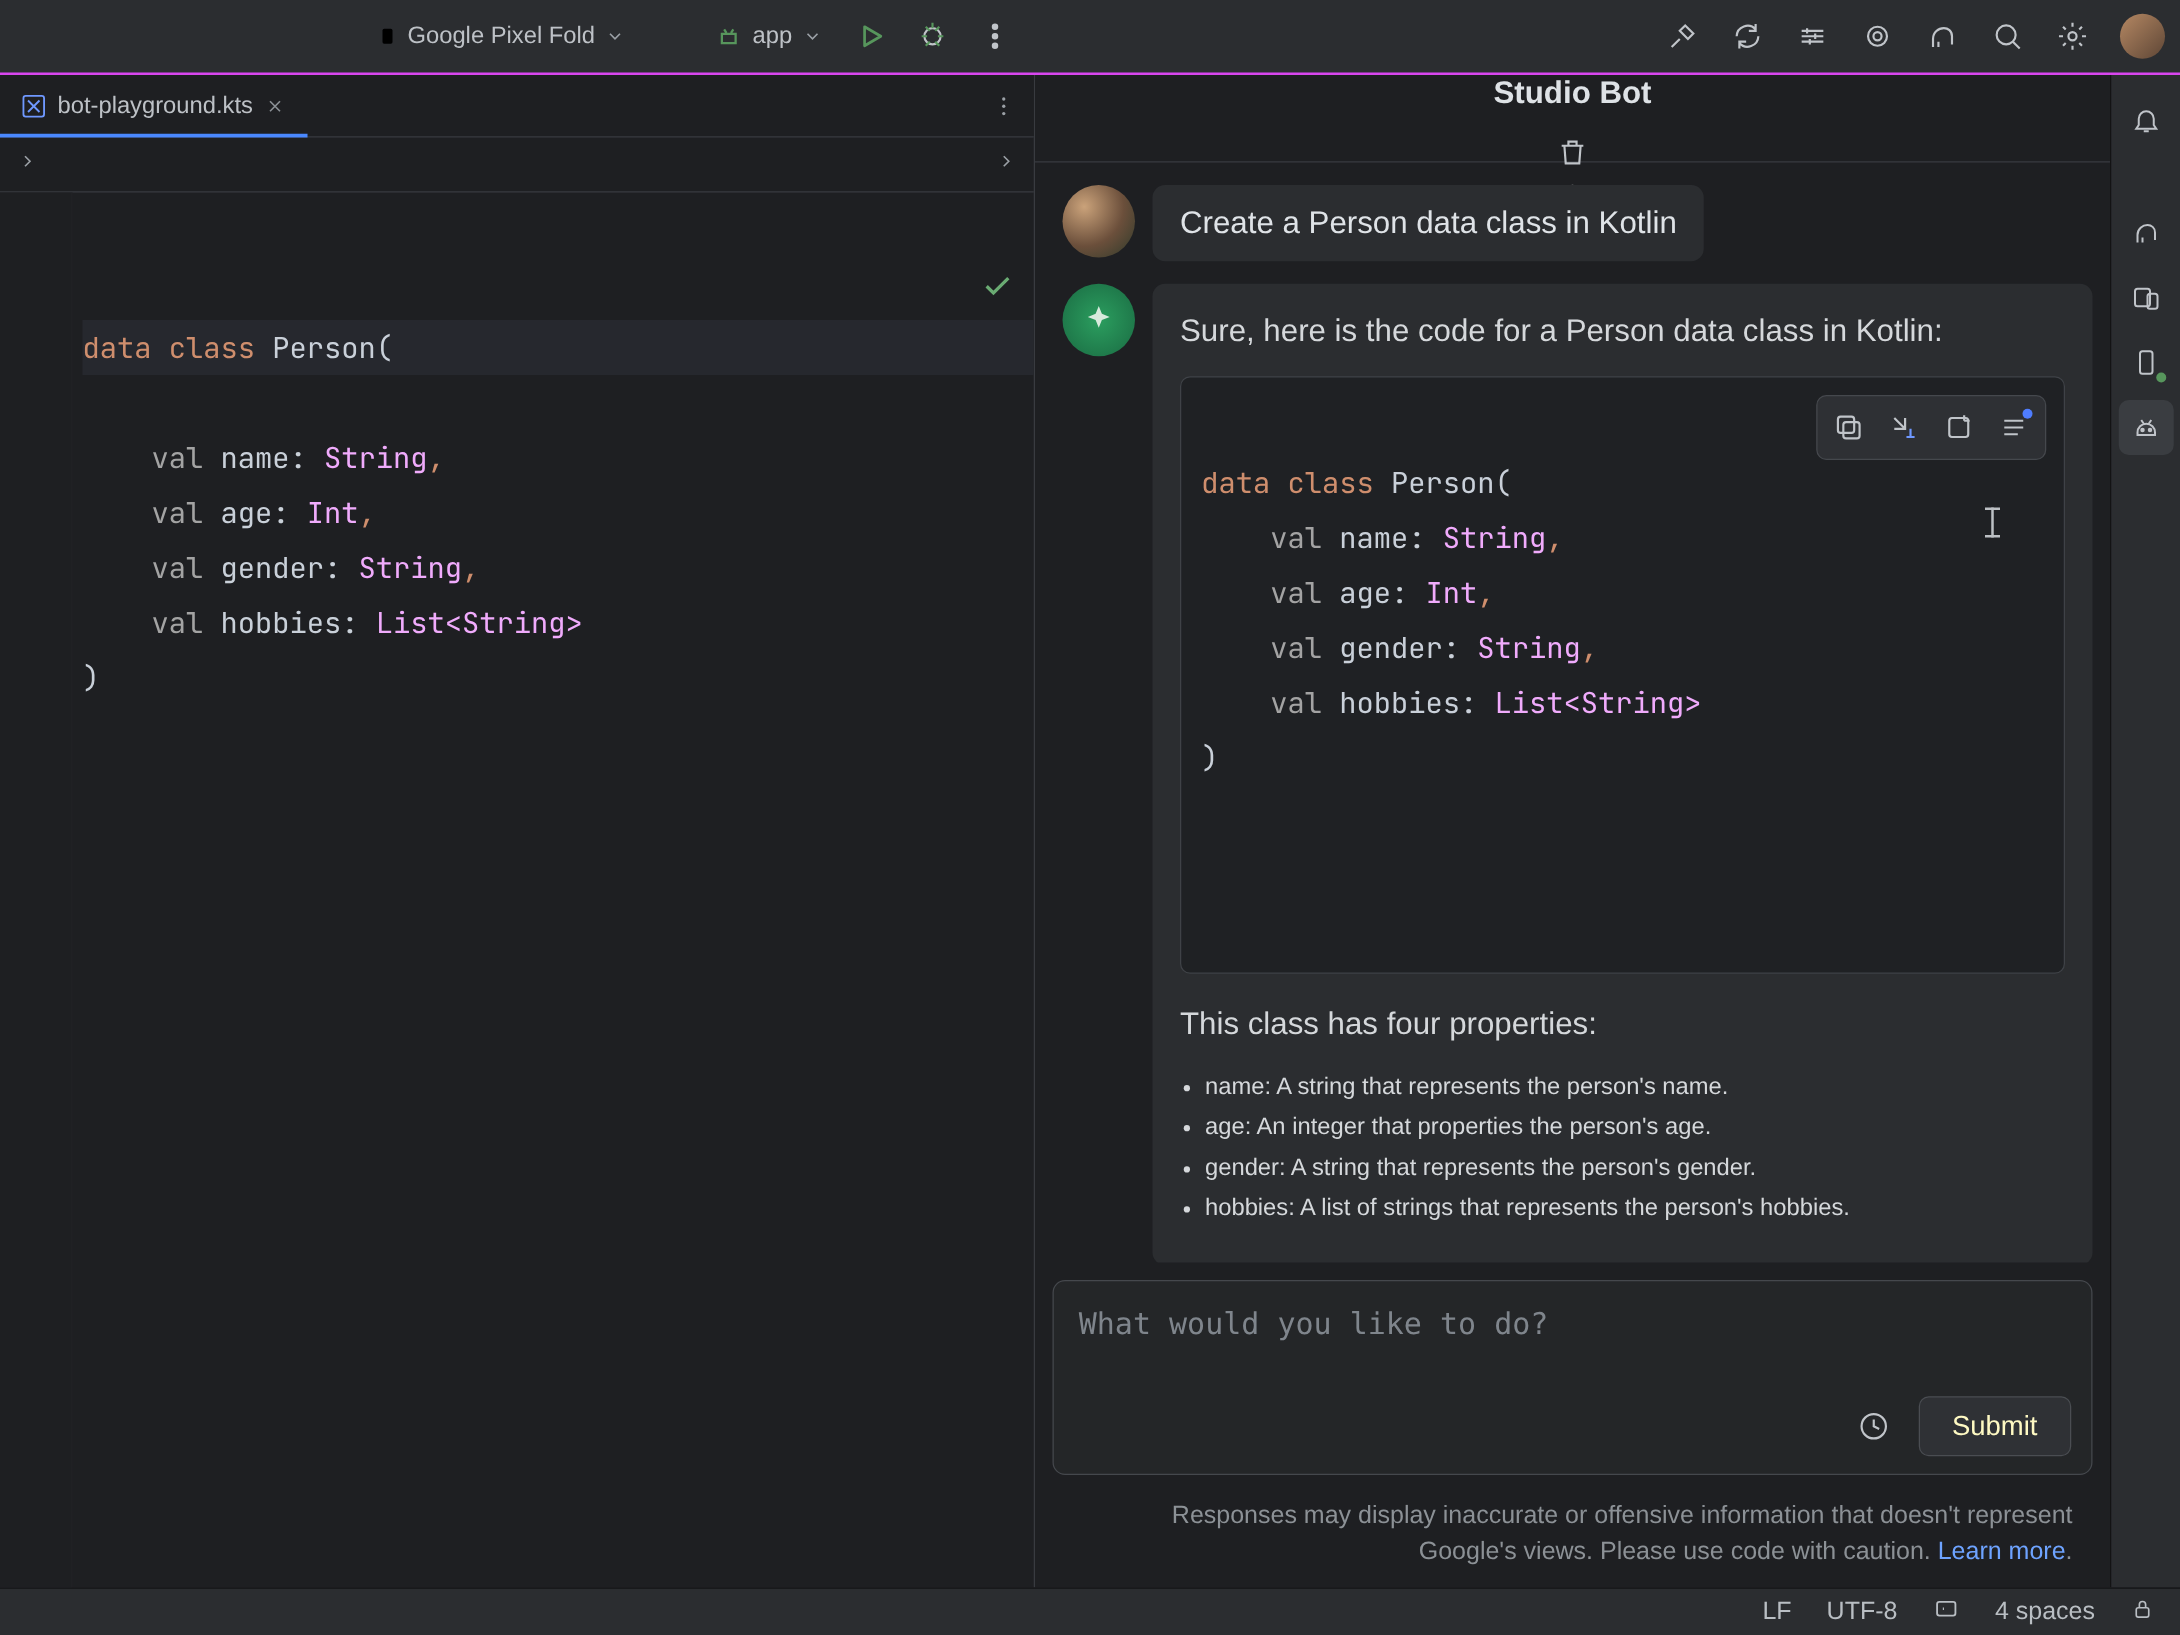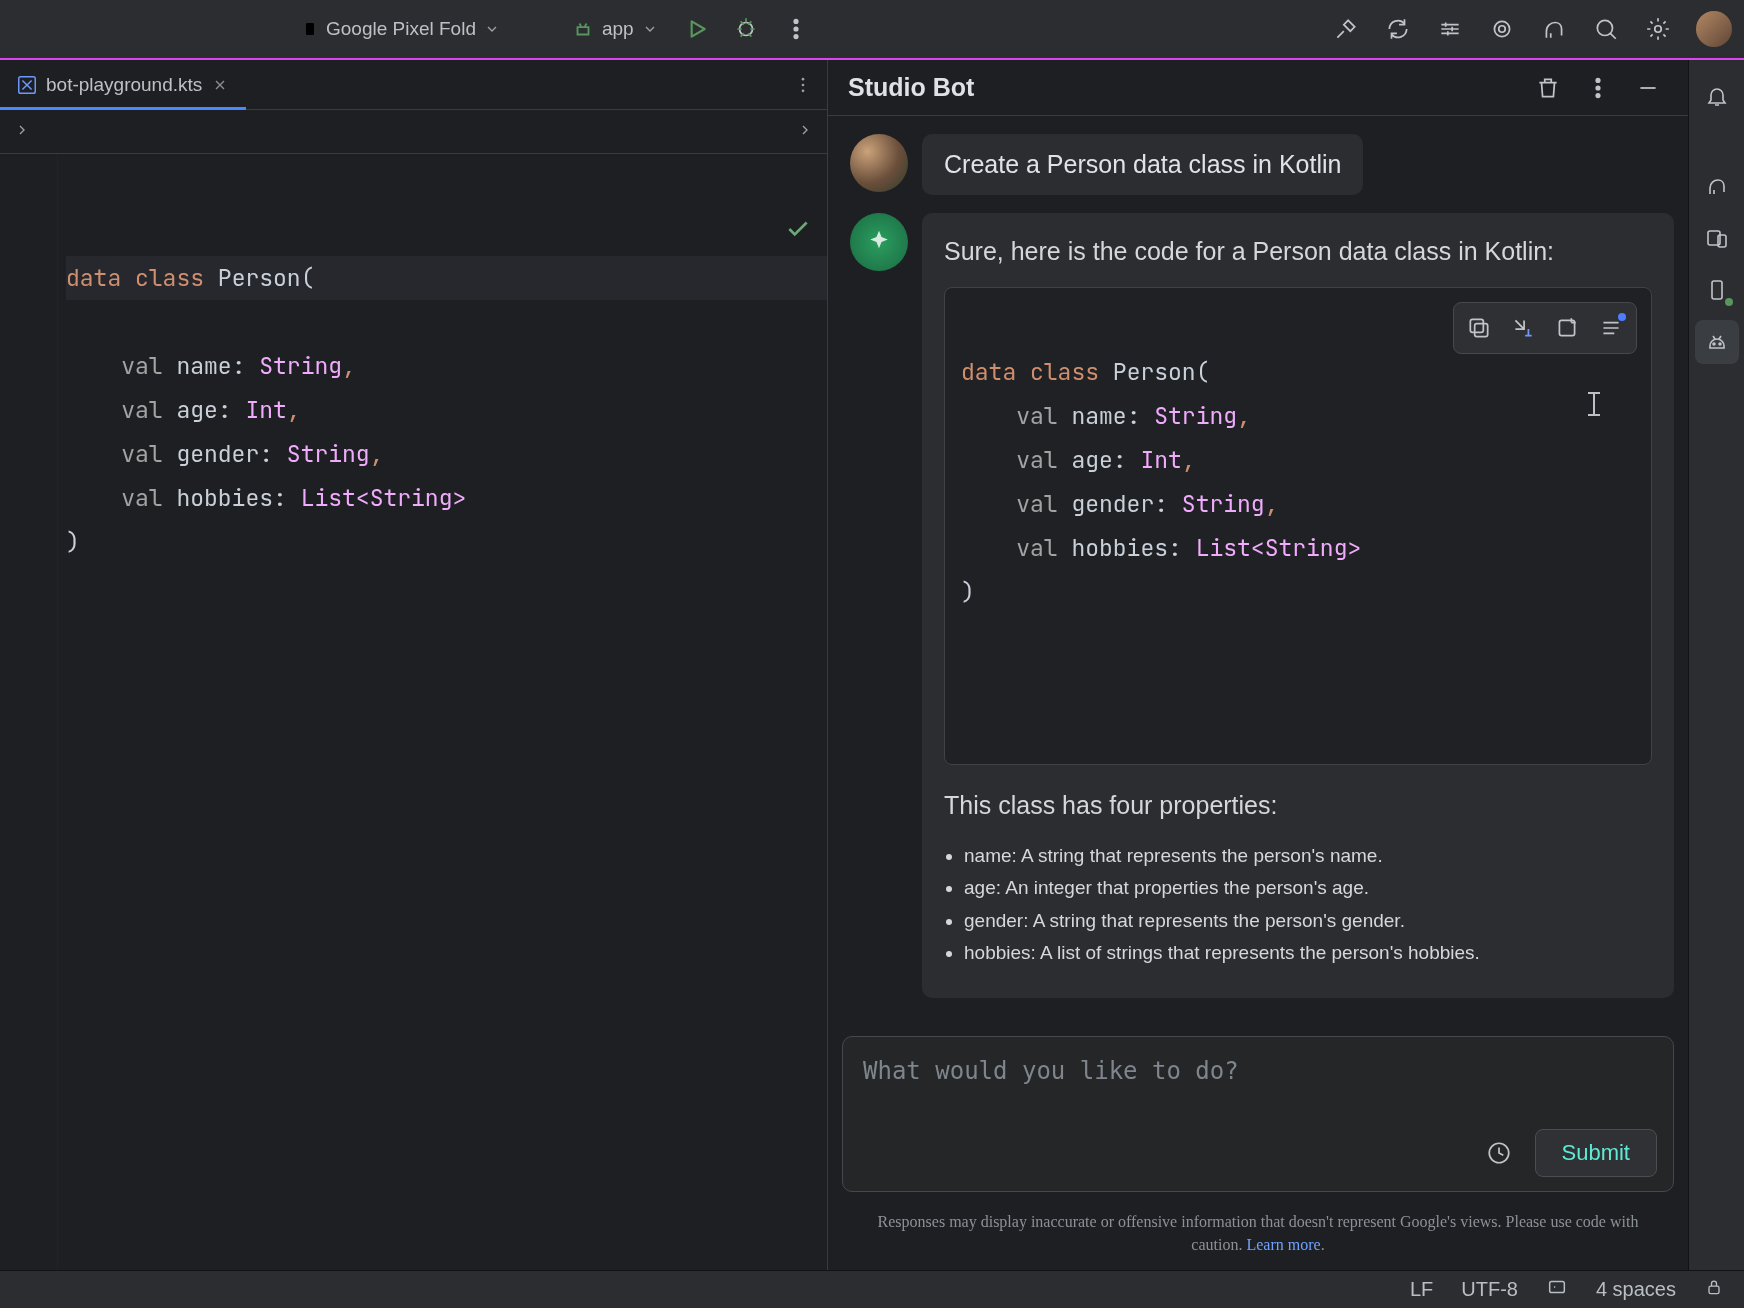--- a/index.html
+++ b/index.html
@@ -55,21 +55,21 @@
   .kw-class { color: #cf8e6d; }
   .kw-val { color: #a3a3a3; }
   .id { color: #c9d0d9; }
   .typec { color: #f0abfc; }
   .punct { color: #cf8e6d; }
   .paren { color: #c9d0d9; }
   .ok-badge { position: absolute; top: 14px; right: 16px; color: #6aab73; }
 
   
   .col-bot { flex: 1; display: flex; flex-direction: column; background: var(--bg); min-width: 0; }
-  .bot-header { height: 56px; display: flex; align-items: center; padding: 0 20px; gap: 10px; border-bottom: 1px solid var(--border); }
+  .bot-header { height: 70px; display: flex; align-items: center; padding: 0 20px; gap: 10px; border-bottom: 1px solid var(--border); flex-direction: column; }
   .bot-title { font-size: 25px; font-weight: 600; color: #dee2e6; }
   .bot-header .sp { flex: 1; }
   .bot-header .icon-btn { width: 40px; height: 40px; }
 
   .bot-scroll { flex: 1; overflow: hidden; padding: 18px 14px 0 14px; }
 
   .msg-row { display: flex; gap: 14px; margin-bottom: 18px; padding-left: 8px; }
   .msg-avatar { width: 58px; height: 58px; border-radius: 50%; flex: 0 0 58px; }
   .user-av { background: radial-gradient(circle at 30% 30%, #caa27a 0%, #6b4f3b 55%, #2d3a2a 100%); }
   .bot-av { background: radial-gradient(circle at 50% 50%, #2b9e5f 0%, #1a6a42 100%); display:flex; align-items:center; justify-content:center; }
@@ -90,23 +90,23 @@
 
   .bullets { margin: 0 0 0 20px; padding: 0; list-style: disc; font-size: 19px; line-height: 1.5; }
   .bullets li { margin-bottom: 4px; }
   .b-key { font-weight: 400; }
 
   
   .input-wrap { margin: 14px; border: 1px solid #45484d; border-radius: 10px; background: #242628; display: flex; flex-direction: column; }
   .chat-input { width: 100%; min-height: 70px; padding: 20px 20px 6px 20px; background: transparent; border: none; outline: none; color: #d0d4d8; font-size: 24px; resize: none; }
   .chat-input::placeholder { color: #7f858c; }
   .input-actions { display:flex; align-items: center; justify-content: flex-end; gap: 14px; padding: 10px 16px 14px 16px; }
-  .submit-btn { border: 1px solid #4a4d52; background: #2f3135; color: #5eead4; padding: 10px 26px; border-radius: 8px; font-size: 22px; }
-
-  .disclaimer { color: #8c9196; font-size: 16px; line-height: 1.45; padding: 4px 30px 14px 30px; text-align: center; font-family: Liberation Serif, serif; }
+  .submit-btn { border: 1px solid #4a4d52; background: #2f3135; color: #fef9c3; padding: 10px 26px; border-radius: 8px; font-size: 22px; }
+
+  .disclaimer { color: #8c9196; font-size: 20px; line-height: 1.45; padding: 4px 30px 14px 30px; text-align: right; }
   .disclaimer a { color: #6ea3ff; text-decoration: none; }
 
   
   .right-rail { width: 56px; background: var(--bg2); border-left: 1px solid #131314; display: flex; flex-direction: column; align-items: center; padding-top: 14px; gap: 8px; }
   .rail-btn { width: 44px; height: 44px; border-radius: 8px; display: flex; align-items: center; justify-content: center; color: #c0c4c9; cursor: pointer; }
   .rail-btn.active { background: #3a3d41; }
   .rail-btn svg { width: 24px; height: 24px; stroke: #c0c4c9; stroke-width: 1.6; fill: none; }
 
   
   .status { height: 38px; background: var(--bg2); border-top: 1px solid #131314; display: flex; align-items: center; justify-content: flex-end; gap: 28px; padding: 0 20px; color: #b9bec3; font-size: 20px; }

